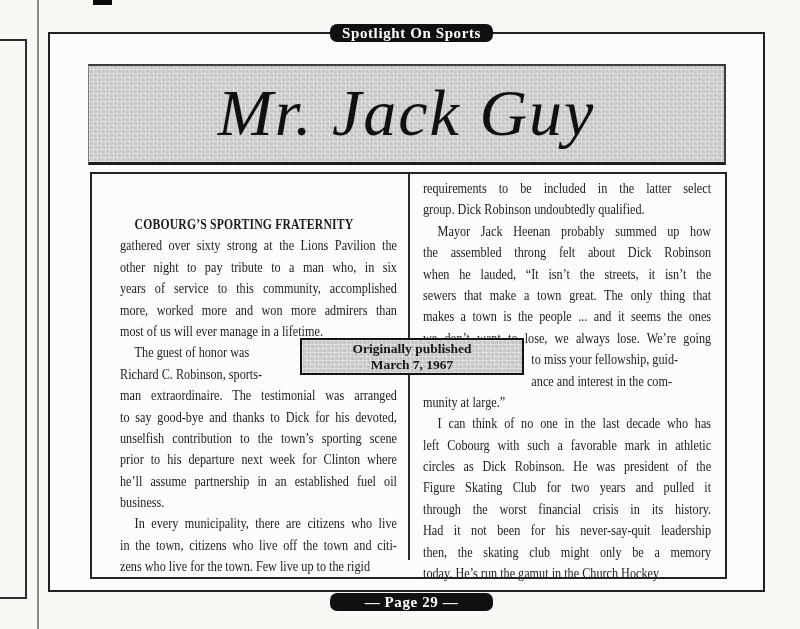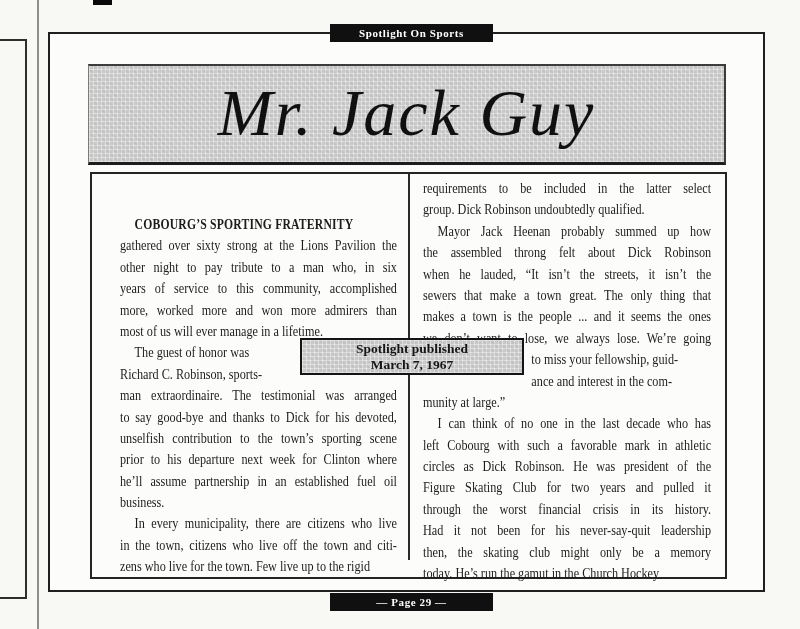--- a/index.html
+++ b/index.html
@@ -16,22 +16,22 @@
   .spine{position:absolute;left:37px;top:0;width:0;height:629px;border-left:2px solid #6a6a6a;opacity:.75;}
   .top-mark{position:absolute;left:93px;top:0;width:19px;height:5px;background:#0a0a0a;}
   
   .frame{
     position:absolute;left:48px;top:32px;width:713px;height:556px;
     border:2px solid #1f1f1f;background:#fcfcfa;
   }
   
   .banner{
     position:absolute;height:18px;width:163px;background:var(--banner-bg,#101010);
-    color:var(--banner-text,#fff);font-weight:bold;font-size:11px;line-height:18px;
-    text-align:center;letter-spacing:.6px;z-index:5;
+    color:var(--banner-text,#fff);font-weight:bold;font-size:15px;line-height:18px;
+    text-align:center;letter-spacing:.6px;z-index:5;border-radius:7px;
   }
   .banner.hdr{left:330px;top:24px;}
   .banner.ftr{left:330px;top:593px;}
   
   .halftone{
     background-color:var(--gray-box,#c9c9c9);
     background-image:
       repeating-linear-gradient(0deg, rgba(255,255,255,.38) 0 1px, transparent 1px 4px),
       repeating-linear-gradient(90deg, rgba(255,255,255,.38) 0 1px, transparent 1px 4px),
       repeating-linear-gradient(45deg, rgba(0,0,0,.045) 0 2px, transparent 2px 5px);
@@ -132,21 +132,21 @@
       <div class="tline">left Cobourg with such a favorable mark in athletic</div>
       <div class="tline">circles as Dick Robinson. He was president of the</div>
       <div class="tline">Figure Skating Club for two years and pulled it</div>
       <div class="tline">through the worst financial crisis in its history.</div>
       <div class="tline">Had it not been for his never-say-quit leadership</div>
       <div class="tline">then, the skating club might only be a memory</div>
       <div class="tline plast">today. He’s run the gamut in the Church Hockey</div>
     </div>
 
   <div class="inset-box halftone">
-    <div>Spotlight published</div>
+    <div>Originally published</div>
     <div>March 7, 1967</div>
   </div>
 
   <div class="banner ftr">
     <span>— Page 29 —</span>
   </div>
 
 </div>
 
 </body></html>

